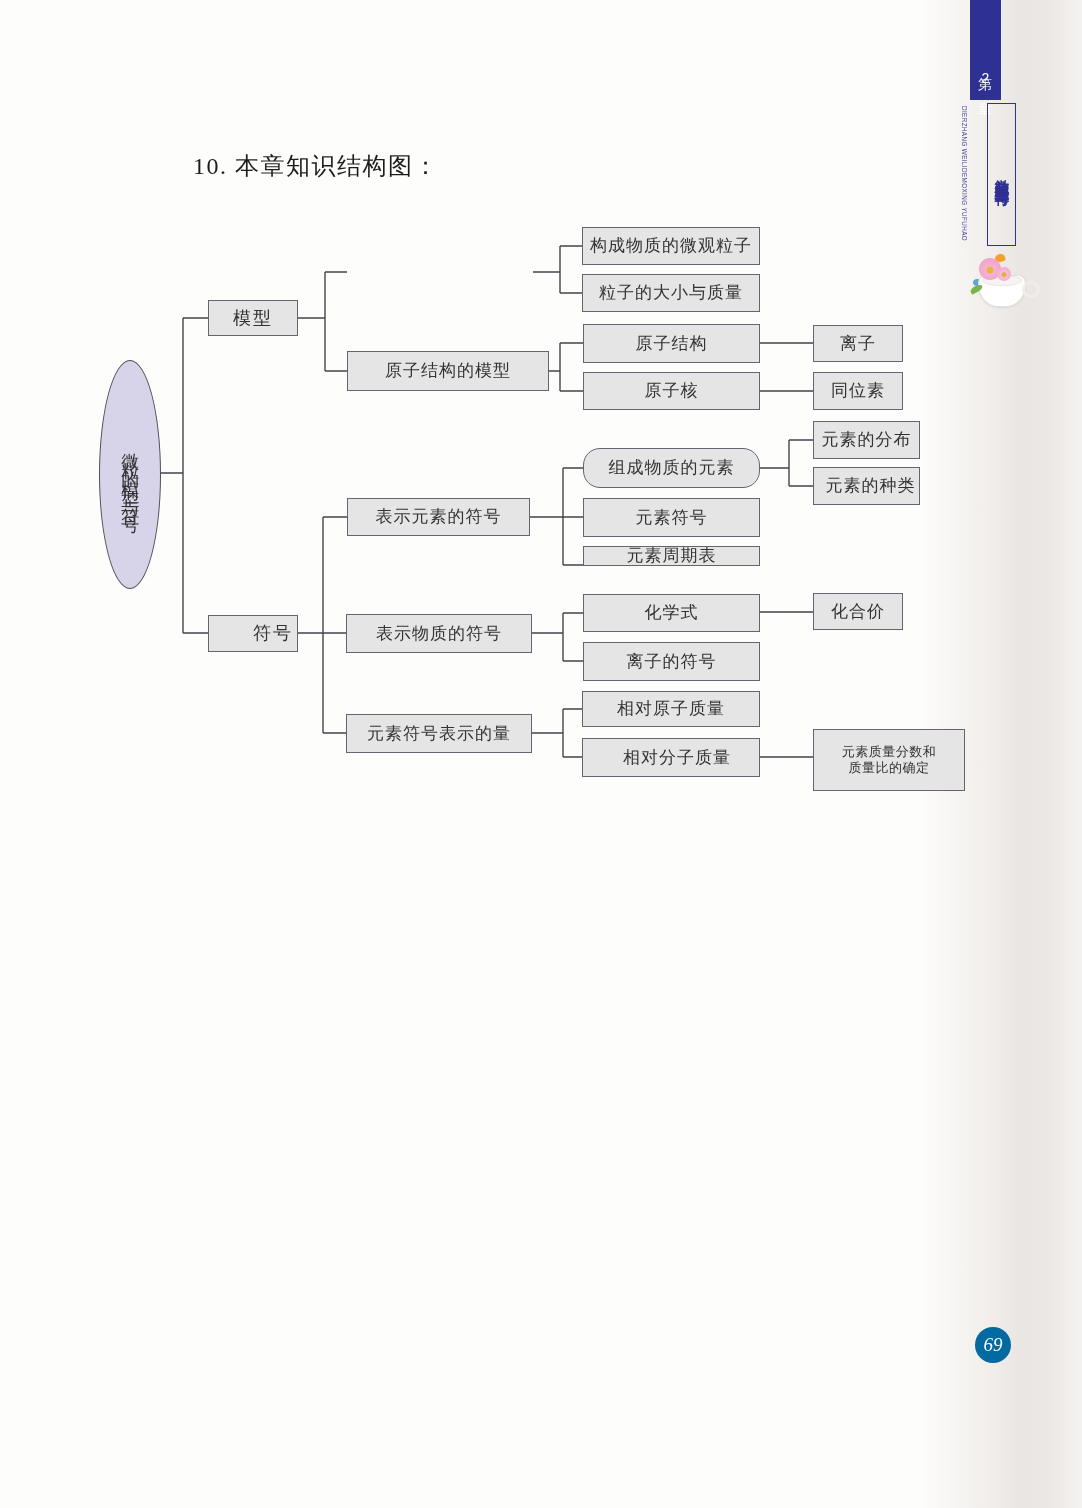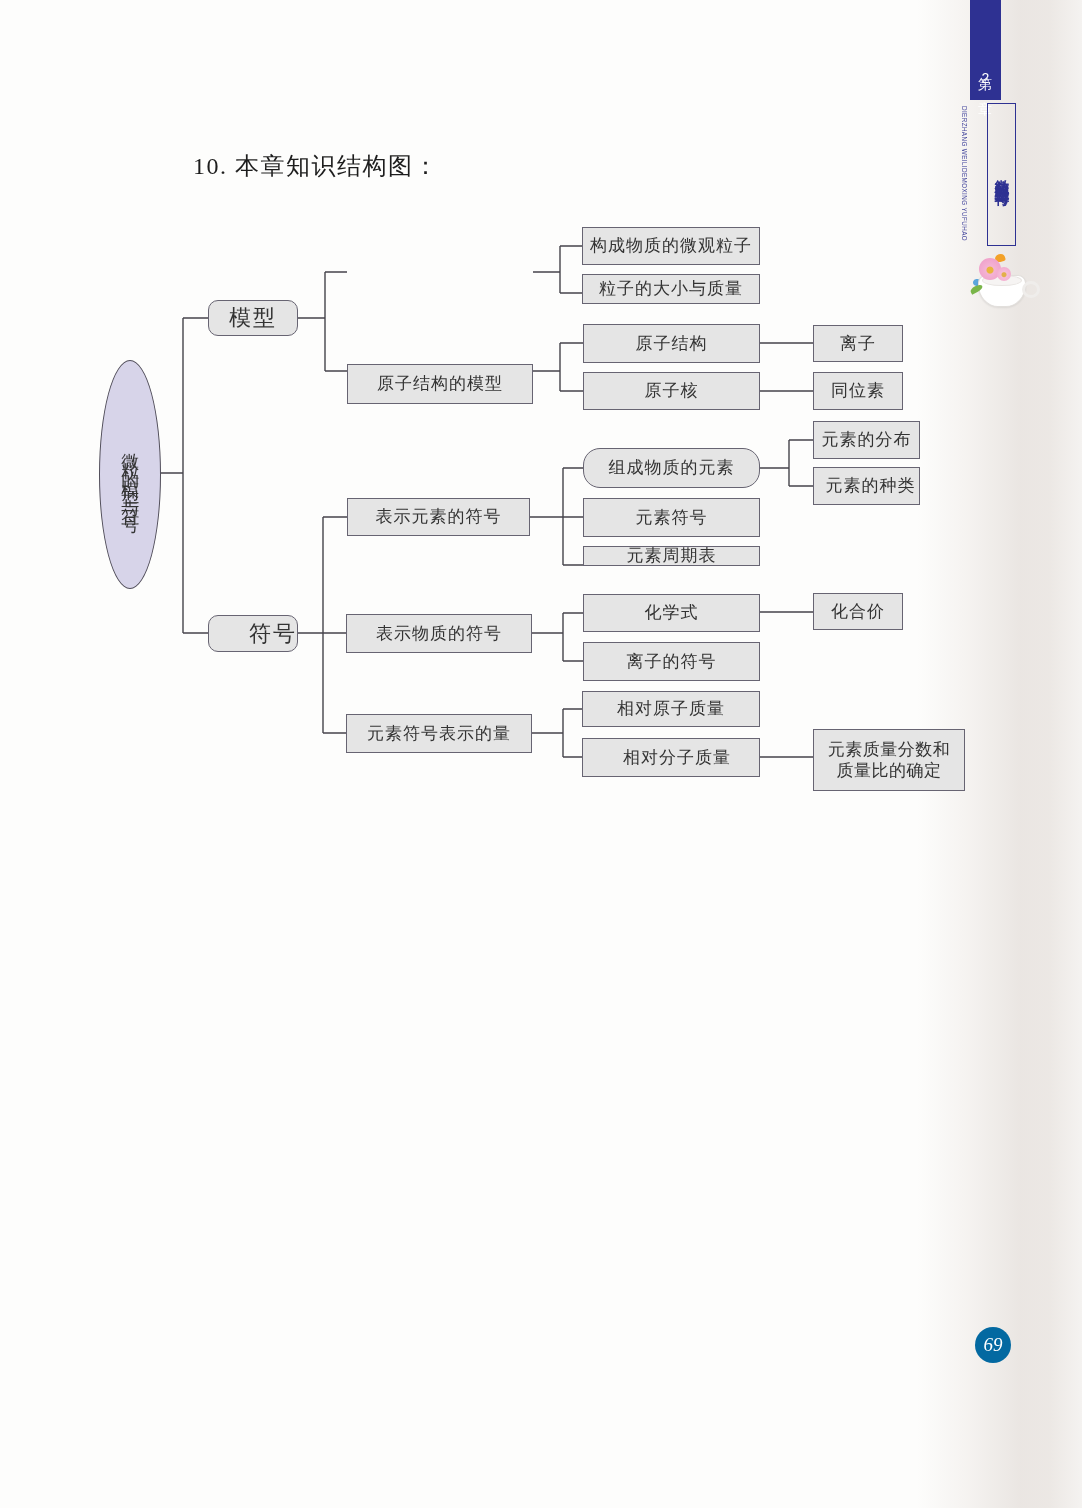--- a/index.html
+++ b/index.html
@@ -13,22 +13,22 @@
 
   .title{position:absolute;left:193px;top:150px;font-family:"Liberation Serif","DejaVu Serif",serif;
     font-size:24px;color:#1d1d1d;letter-spacing:1.5px;}
 
   svg.edges{position:absolute;left:0;top:0;}
 
   .node{position:absolute;box-sizing:border-box;background:#e5e5e5;border:1.4px solid #676472;
     display:flex;align-items:center;justify-content:center;color:#333;font-size:17px;
     letter-spacing:1px;text-align:center;}
   .node span{white-space:pre-line;line-height:1.25;}
-  .node.lv2{font-size:22px;letter-spacing:2px;border-radius:10px;}
-  .node.small{font-size:17px;letter-spacing:0.5px;}
+  .node.lv2{font-size:18px;letter-spacing:2px;}
+  .node.small{font-size:13px;letter-spacing:0.5px;}
   .node.ellipse{border-radius:50%;border:1.4px solid #504d59;background:#d7d4e9;}
   .node.ellipse span{writing-mode:vertical-rl;text-orientation:upright;letter-spacing:9px;
     font-size:18px;white-space:normal;}
 
   
   .chapter-band{position:absolute;left:970px;top:0;width:31px;height:100px;background:#2e3192;
     display:flex;align-items:flex-end;justify-content:center;}
   .chapter-band span{writing-mode:vertical-rl;text-orientation:upright;color:#ffffff;
     font-size:14px;letter-spacing:4px;padding-bottom:6px;}
   .chapter-titlebox{position:absolute;left:987px;top:103px;width:27px;height:141px;
@@ -90,29 +90,29 @@
 
   <div class="node lv2" style="left:208px;top:300px;width:90px;height:36px;">
     <span>模型</span>
     </div>
 
   <div class="node lv2" style="left:208px;top:615px;width:90px;height:37px;padding-left:40px;">
     <span>符号</span>
     </div>
 
 
-  <div class="node" style="left:347px;top:364px;width:186px;height:40px;">
+  <div class="node" style="left:347px;top:351px;width:202px;height:40px;">
     <span>原子结构的模型</span>
     </div>
 
   <div class="node" style="left:582px;top:227px;width:178px;height:38px;">
     <span>构成物质的微观粒子</span>
     </div>
 
-  <div class="node" style="left:582px;top:274px;width:178px;height:30px;">
+  <div class="node" style="left:582px;top:274px;width:178px;height:38px;">
     <span>粒子的大小与质量</span>
     </div>
 
   <div class="node" style="left:583px;top:324px;width:177px;height:39px;">
     <span>原子结构</span>
     </div>
 
   <div class="node" style="left:583px;top:372px;width:177px;height:38px;">
     <span>原子核</span>
     </div>

